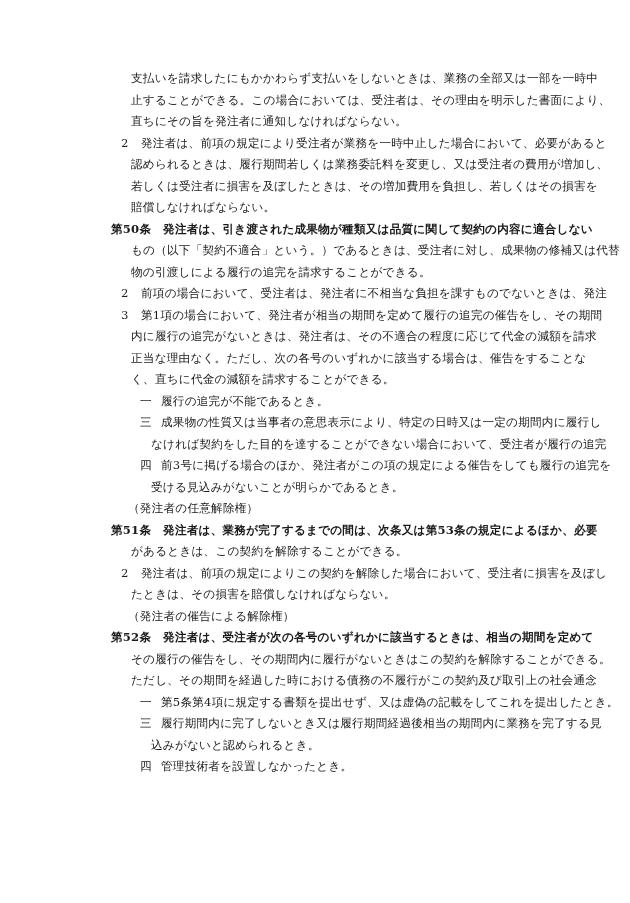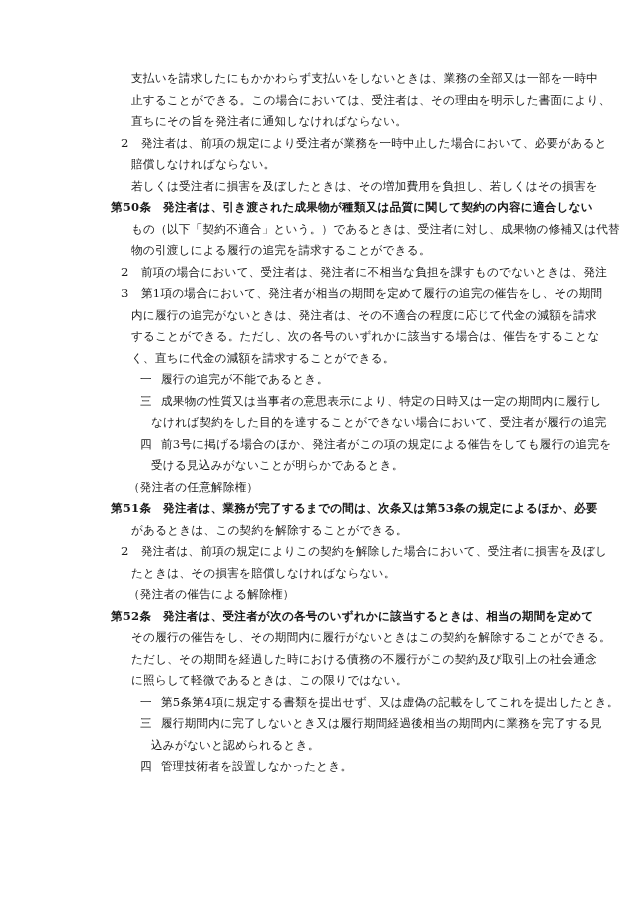--- a/index.html
+++ b/index.html
@@ -54,43 +54,43 @@
 </style>
 </head>
 <body>
 
 <div id="page">
   <div id="doc-body">
       <div class="line ind-cont"><span class="tx">支払いを請求したにもかかわらず支払いをしないときは、業務の全部又は一部を一時中</span></div>
       <div class="line ind-cont"><span class="tx">止することができる。この場合においては、受注者は、その理由を明示した書面により、</span></div>
       <div class="line ind-cont"><span class="tx">直ちにその旨を発注者に通知しなければならない。</span></div>
       <div class="line ind-para-num"><span class="mk mk-num">2</span><span class="tx">発注者は、前項の規定により受注者が業務を一時中止した場合において、必要があると</span></div>
+      <div class="line ind-cont"><span class="tx">認められるときは、履行期間若しくは業務委託料を変更し、又は受注者の費用が増加し、</span></div>
+      <div class="line ind-cont"><span class="tx">若しくは受注者に損害を及ぼしたときは、その増加費用を負担し、若しくはその損害を</span></div>
       <div class="line ind-cont"><span class="tx">賠償しなければならない。</span></div>
-      <div class="line ind-cont"><span class="tx">若しくは受注者に損害を及ぼしたときは、その増加費用を負担し、若しくはその損害を</span></div>
       <div class="line ind-article"><span class="tx">第50条　発注者は、引き渡された成果物が種類又は品質に関して契約の内容に適合しない</span></div>
       <div class="line ind-cont"><span class="tx">もの（以下「契約不適合」という。）であるときは、受注者に対し、成果物の修補又は代替</span></div>
       <div class="line ind-cont"><span class="tx">物の引渡しによる履行の追完を請求することができる。</span></div>
       <div class="line ind-para-num"><span class="mk mk-num">2</span><span class="tx">前項の場合において、受注者は、発注者に不相当な負担を課すものでないときは、発注</span></div>
       <div class="line ind-para-num"><span class="mk mk-num">3</span><span class="tx">第1項の場合において、発注者が相当の期間を定めて履行の追完の催告をし、その期間</span></div>
       <div class="line ind-cont"><span class="tx">内に履行の追完がないときは、発注者は、その不適合の程度に応じて代金の減額を請求</span></div>
-      <div class="line ind-cont"><span class="tx">することができる。ただし、次の各号のいずれかに該当する場合は、催告をすることな</span></div>
+      <div class="line ind-cont"><span class="tx">正当な理由なく。ただし、次の各号のいずれかに該当する場合は、催告をすることな</span></div>
       <div class="line ind-cont"><span class="tx">く、直ちに代金の減額を請求することができる。</span></div>
       <div class="line ind-item"><span class="mk mk-item">一</span><span class="tx">履行の追完が不能であるとき。</span></div>
       <div class="line ind-item"><span class="mk mk-item">三</span><span class="tx">成果物の性質又は当事者の意思表示により、特定の日時又は一定の期間内に履行し</span></div>
       <div class="line ind-item-cont"><span class="tx">なければ契約をした目的を達することができない場合において、受注者が履行の追完</span></div>
       <div class="line ind-item"><span class="mk mk-item">四</span><span class="tx">前3号に掲げる場合のほか、発注者がこの項の規定による催告をしても履行の追完を</span></div>
       <div class="line ind-item-cont"><span class="tx">受ける見込みがないことが明らかであるとき。</span></div>
       <div class="line ind-heading"><span class="tx">（発注者の任意解除権）</span></div>
       <div class="line ind-article"><span class="tx">第51条　発注者は、業務が完了するまでの間は、次条又は第53条の規定によるほか、必要</span></div>
       <div class="line ind-cont"><span class="tx">があるときは、この契約を解除することができる。</span></div>
       <div class="line ind-para-num"><span class="mk mk-num">2</span><span class="tx">発注者は、前項の規定によりこの契約を解除した場合において、受注者に損害を及ぼし</span></div>
       <div class="line ind-cont"><span class="tx">たときは、その損害を賠償しなければならない。</span></div>
       <div class="line ind-heading"><span class="tx">（発注者の催告による解除権）</span></div>
       <div class="line ind-article"><span class="tx">第52条　発注者は、受注者が次の各号のいずれかに該当するときは、相当の期間を定めて</span></div>
       <div class="line ind-cont"><span class="tx">その履行の催告をし、その期間内に履行がないときはこの契約を解除することができる。</span></div>
       <div class="line ind-cont"><span class="tx">ただし、その期間を経過した時における債務の不履行がこの契約及び取引上の社会通念</span></div>
-      <div class="line ind-cont"><span class="tx">に照らして軽微であるときは、この限りではない。</span></div>
       <div class="line ind-item"><span class="mk mk-item">一</span><span class="tx">第5条第4項に規定する書類を提出せず、又は虚偽の記載をしてこれを提出したとき。</span></div>
       <div class="line ind-item"><span class="mk mk-item">三</span><span class="tx">履行期間内に完了しないとき又は履行期間経過後相当の期間内に業務を完了する見</span></div>
       <div class="line ind-item-cont"><span class="tx">込みがないと認められるとき。</span></div>
       <div class="line ind-item"><span class="mk mk-item">四</span><span class="tx">管理技術者を設置しなかったとき。</span></div>
     </div>
 </div>
 
 </body></html>

